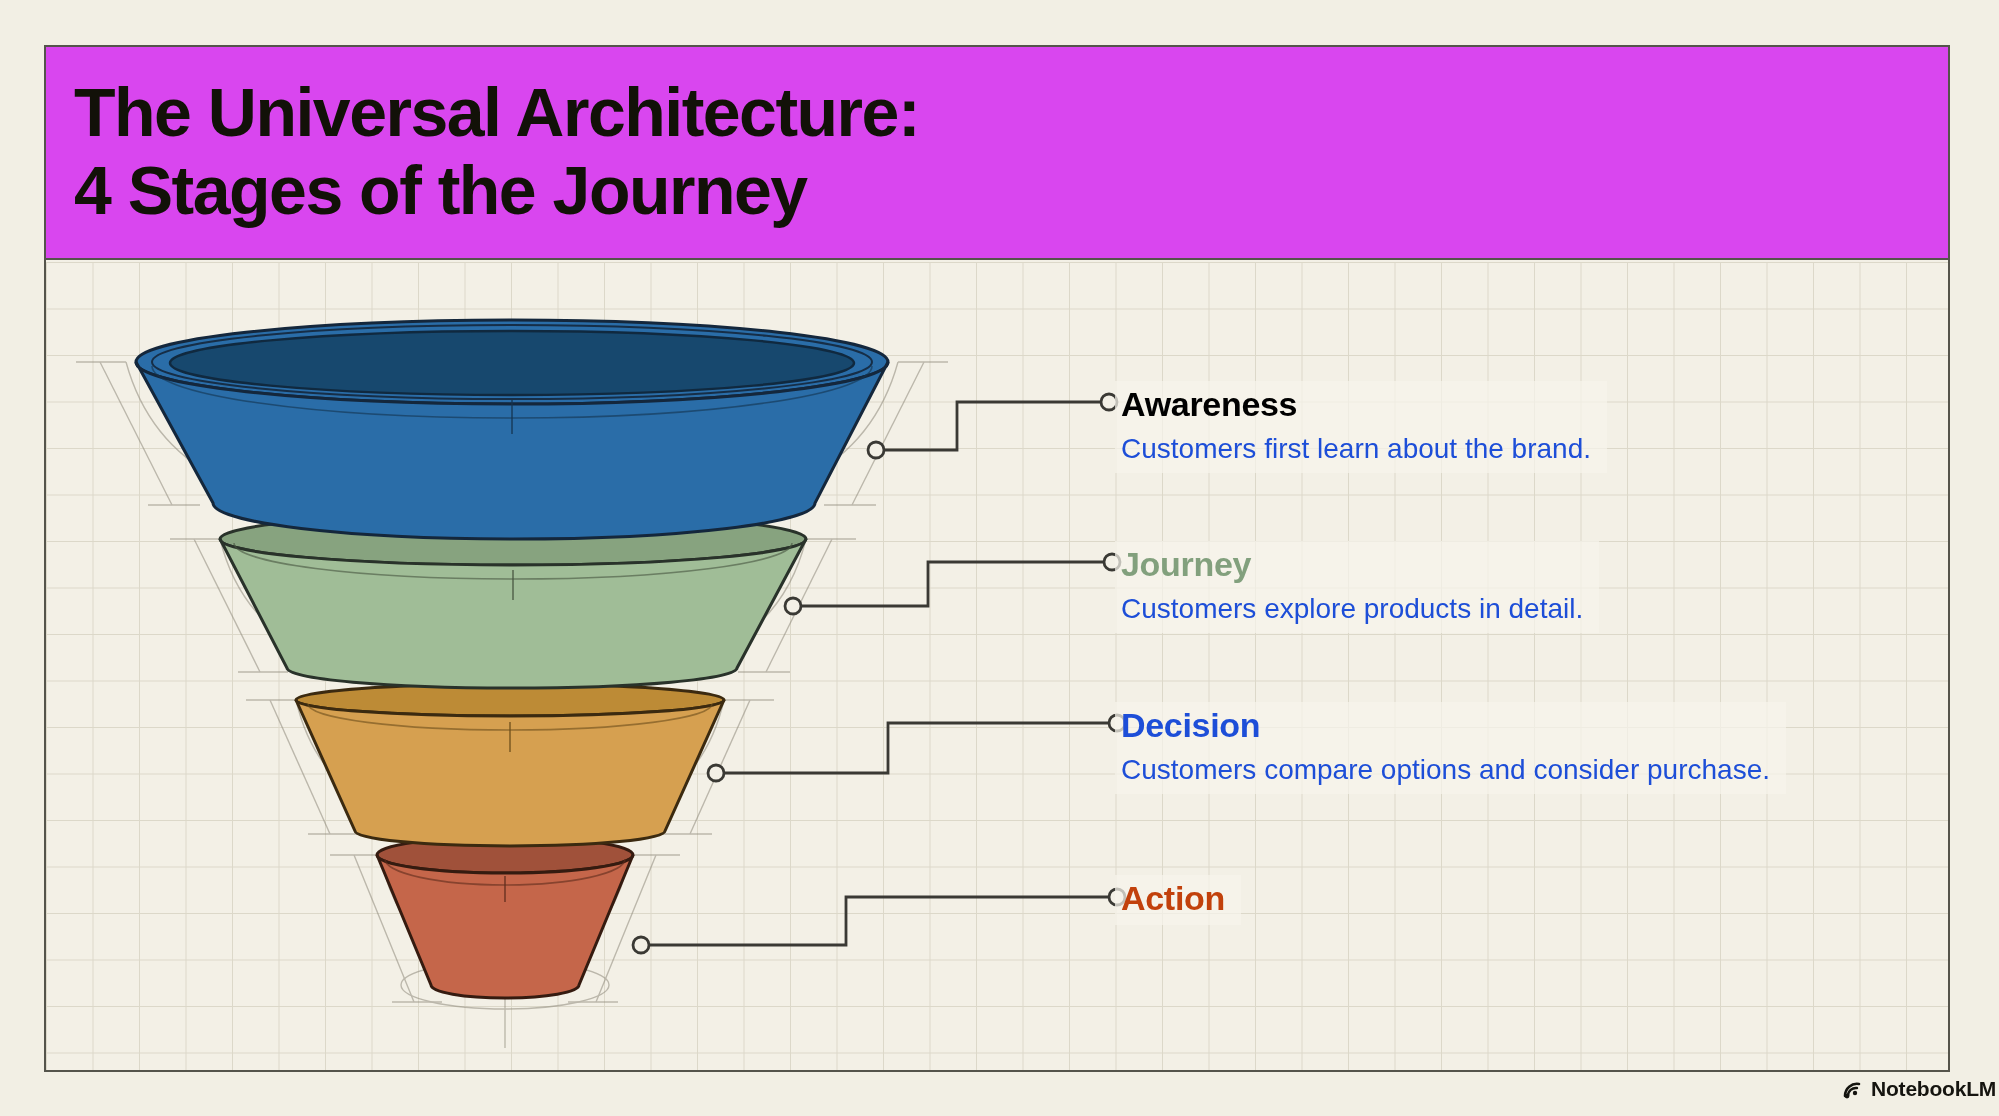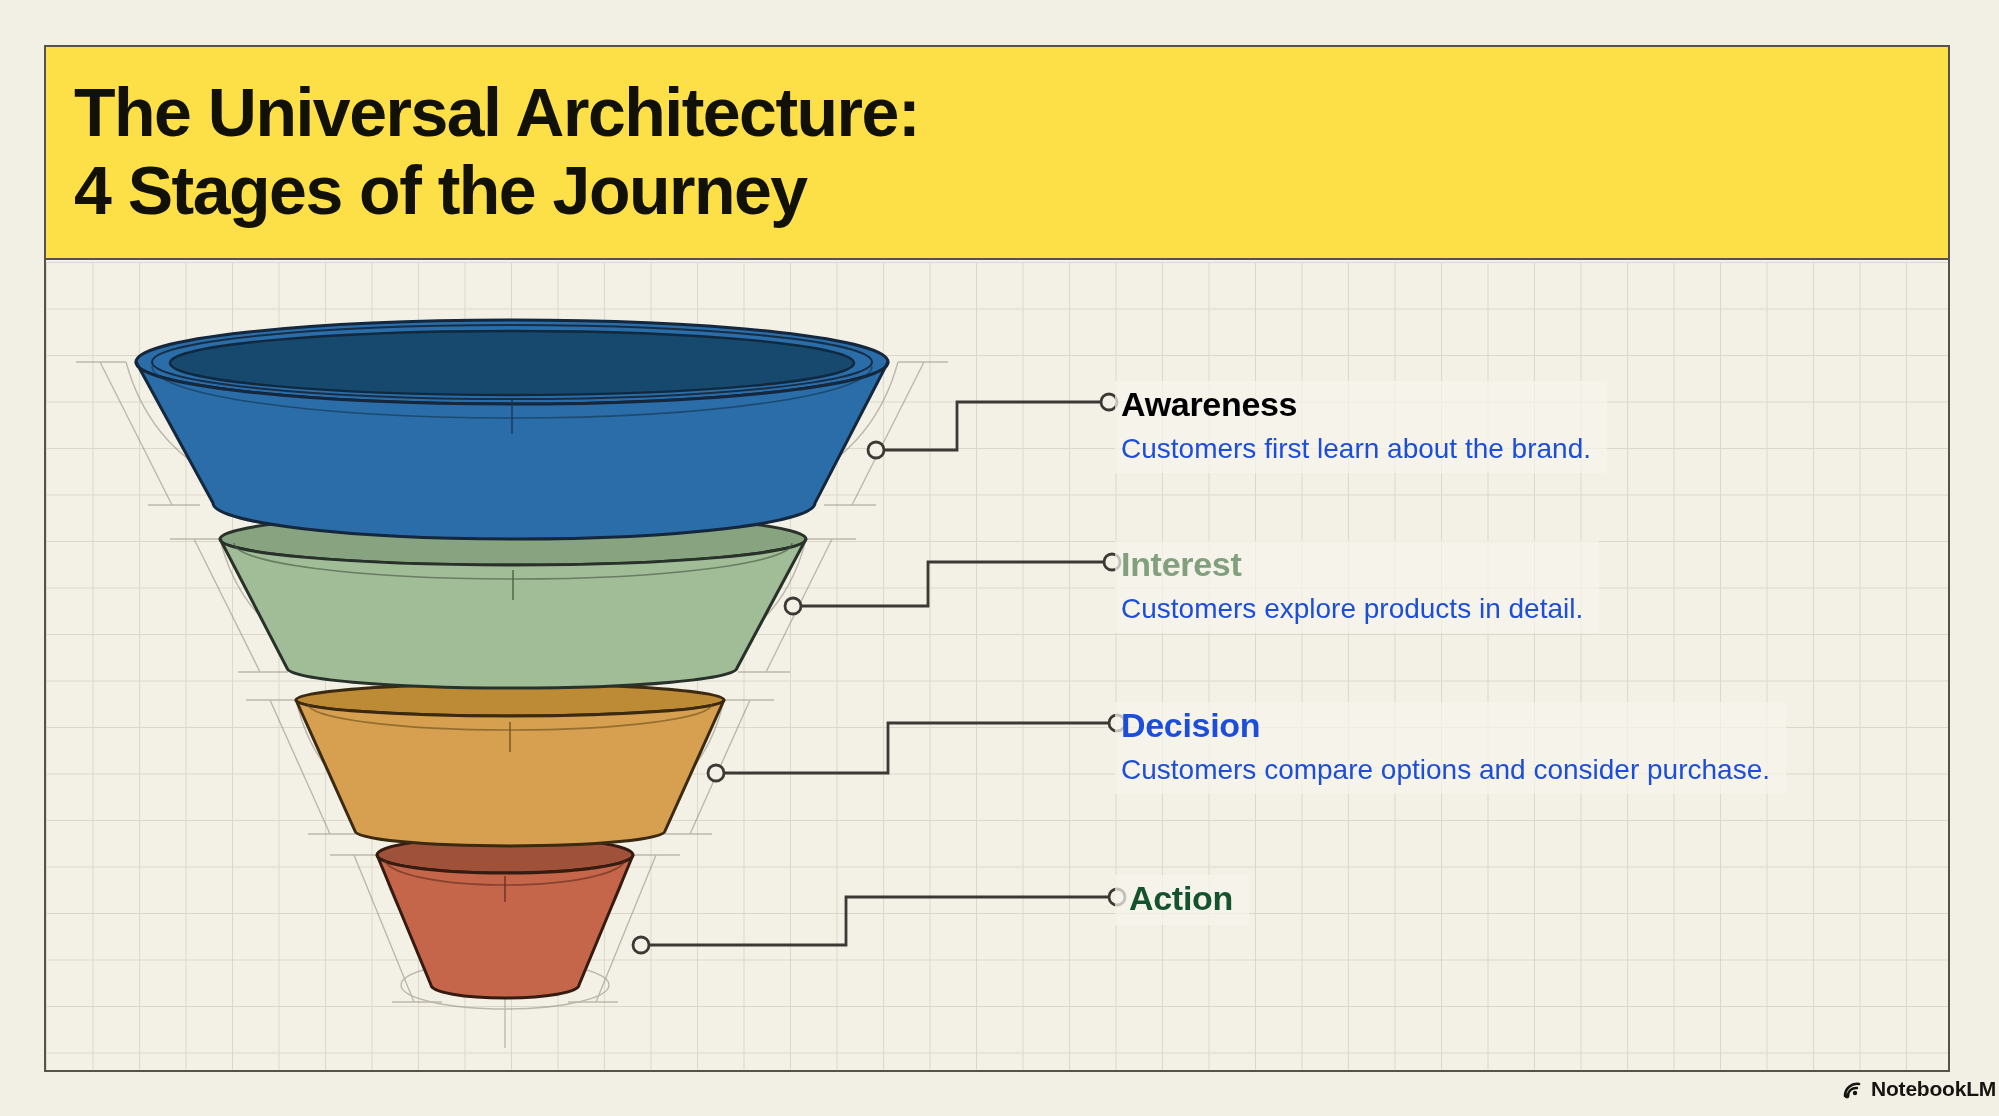--- a/index.html
+++ b/index.html
@@ -9,21 +9,21 @@
     font-family:"Liberation Sans", sans-serif;
     position:relative;overflow:hidden;
     -webkit-font-smoothing:antialiased;
   }
   .frame{
     position:absolute;left:44px;top:45px;width:1902px;height:1023px;
     border:2px solid #55544b;background:#f3f0e6;
   }
   .title-block{
     position:absolute;left:0;top:0;width:100%;height:213px;
-    border-bottom:2px solid #55544b;background:#fde047;
+    border-bottom:2px solid #55544b;background:#d946ef;
     box-sizing:border-box;
   }
   .title{
     position:absolute;left:28px;top:26px;
     font-size:68px;font-weight:700;line-height:78px;
     letter-spacing:-1.5px;color:#121108;
   }
   .grid-area{
     position:absolute;left:0;top:215px;width:100%;height:808px;
     background-color:#f3f0e6;
@@ -170,29 +170,29 @@
       <circle cx="1117" cy="897" r="8" fill="#f3f0e6"></circle>
     </g>
   </g>
 </svg>
 
 <div class="stage-label label-awareness">
   <div class="stage-name" style="color: #000000;">Awareness</div>
   <div class="stage-desc">Customers first learn about the brand.</div>
 </div>
 <div class="stage-label label-interest">
-  <div class="stage-name" style="color: rgb(130, 160, 125);">Interest</div>
+  <div class="stage-name" style="color: rgb(130, 160, 125);">Journey</div>
   <div class="stage-desc">Customers explore products in detail.</div>
 </div>
 <div class="stage-label label-decision">
   <div class="stage-name" style="color: #1d4ed8;">Decision</div>
   <div class="stage-desc">Customers compare options and consider purchase.</div>
 </div>
 <div class="stage-label label-action">
-  <div class="stage-name" style="color: #14532d; margin-left: 8px;">Action</div>
+  <div class="stage-name" style="color: #c2410c;">Action</div>
 </div>
 
 <div class="footer-brand">
   <svg width="24" height="24" viewBox="0 0 24 24">
     <path d="M5 19 A 12 12 0 0 1 19 7" fill="none" stroke="#15140f" stroke-width="2.6" stroke-linecap="round"></path>
     <path d="M8 19 A 8 8 0 0 1 17 11" fill="none" stroke="#15140f" stroke-width="2.4" stroke-linecap="round"></path>
     <circle cx="7" cy="19" r="2.4" fill="#15140f"></circle>
     <circle cx="15" cy="16" r="2.2" fill="#15140f"></circle>
   </svg>
   <span class="brand-text">NotebookLM</span>

